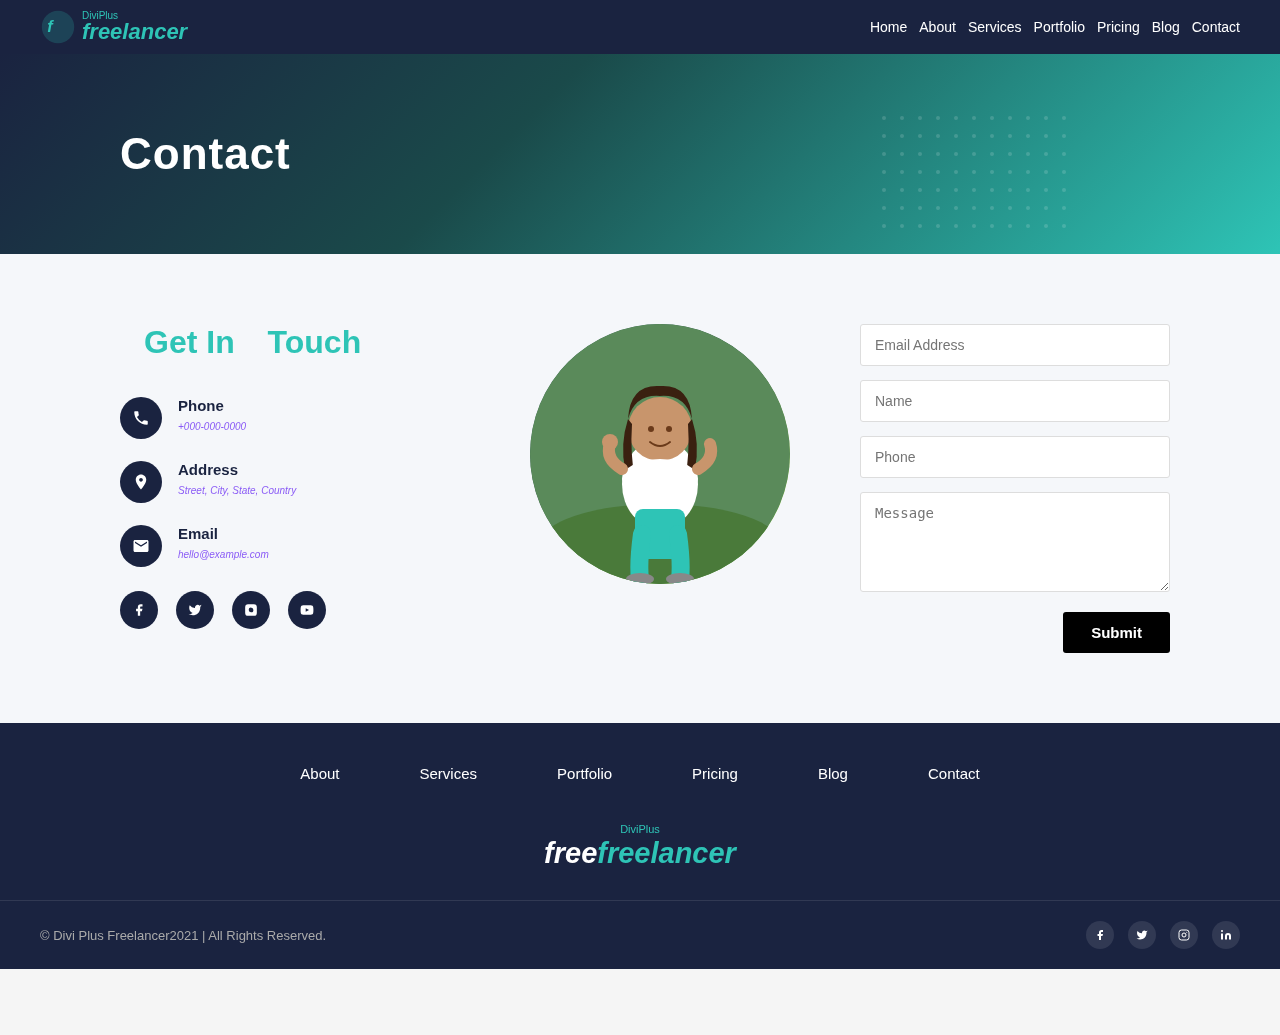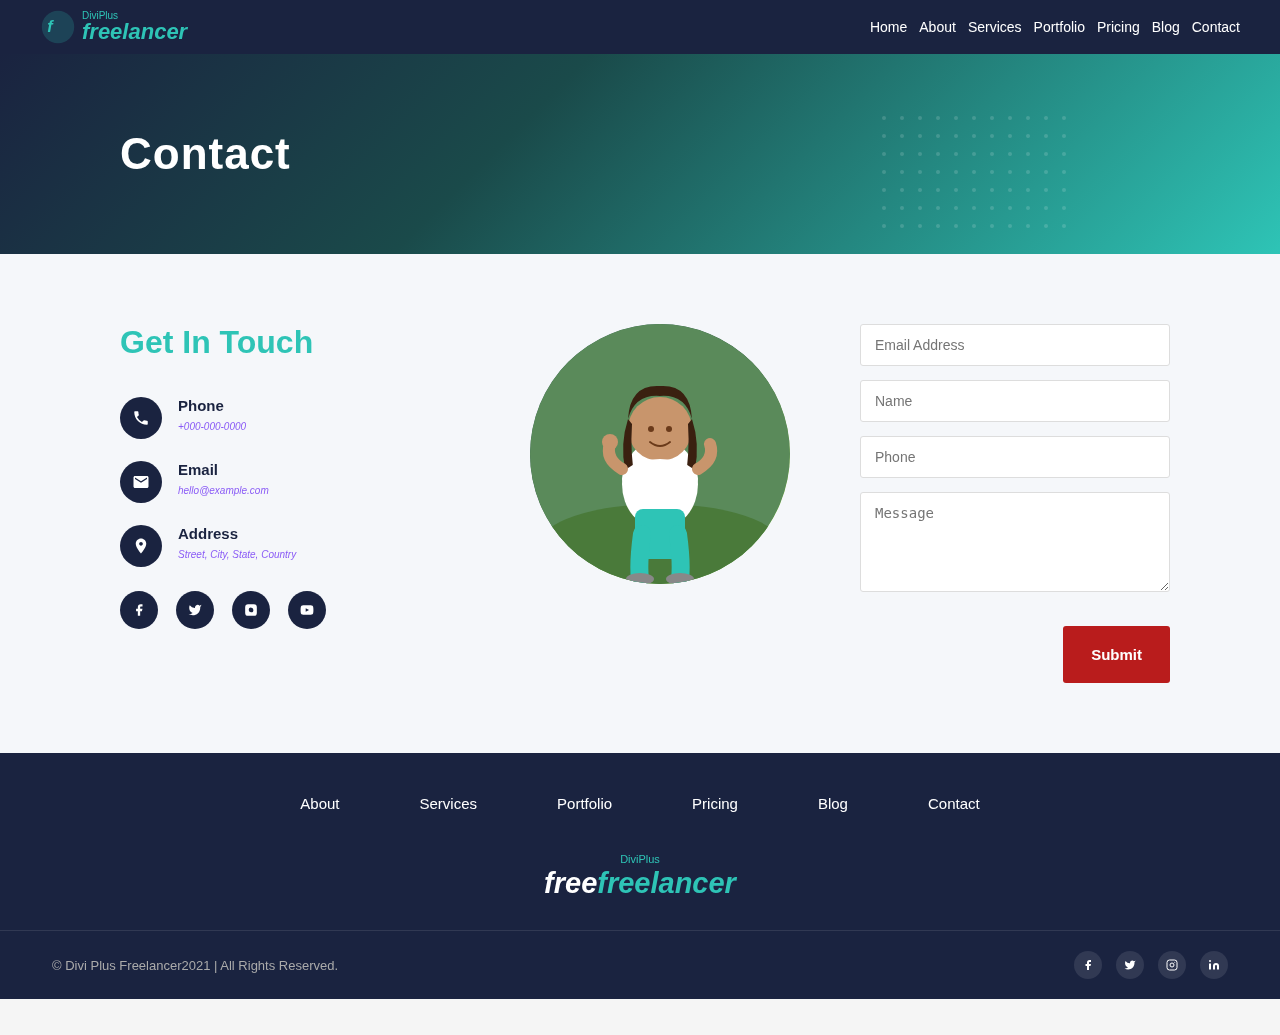--- a/index.html
+++ b/index.html
@@ -81,21 +81,21 @@
     }
     .contact-left {
       flex: 0 0 340px;
     }
     .contact-heading {
       font-size: 32px;
       font-weight: 800;
       color: #1a2340;
       margin-bottom: 36px;
     }
-    .contact-heading span { color: #2ec4b6; }
+    .contact-heading span { color: #2ec4b6; margin-left: 24px; }
     .contact-info-item {
       display: flex;
       align-items: flex-start;
       gap: 16px;
       margin-bottom: 22px;
     }
     .contact-icon-circle {
       width: 42px;
       height: 42px;
       border-radius: 50%;
@@ -177,30 +177,30 @@
       font-size: 14px;
       color: #666;
       background: #fff;
       outline: none;
     }
     .form-textarea {
       height: 100px;
       resize: vertical;
     }
     .submit-btn {
-      background: #b91c1c;
+      background: #000000;
       color: #fff;
       border: none;
-      padding: 20px 28px;
+      padding: 12px 28px;
       font-size: 15px;
       font-weight: 600;
       border-radius: 3px;
       cursor: pointer;
       float: right;
-      margin-top: 16px;
+      margin-top: 2px;
     }
 
     
     footer {
       background: #1a2340;
       padding: 0;
     }
     .footer-nav {
       display: flex;
       justify-content: center;
@@ -228,21 +228,21 @@
       color: #2ec4b6;
       font-size: 11px;
       display: block;
       margin-bottom: 2px;
     }
     .footer-bottom {
       border-top: 1px solid rgba(255,255,255,0.1);
       display: flex;
       align-items: center;
       justify-content: space-between;
-      padding: 20px 52px;
+      padding: 20px 40px;
     }
     .footer-copy {
       color: #aaa;
       font-size: 13px;
     }
     .footer-social {
       display: flex;
       gap: 14px;
     }
     .footer-social-icon {
@@ -320,38 +320,38 @@
         </div>
         <div class="contact-info-text">
           <strong>Phone</strong>
           <span>+000-000-0000</span>
         </div>
       </div>
 
       <div class="contact-info-item">
         <div class="contact-icon-circle">
           <svg width="18" height="18" viewBox="0 0 24 24" fill="white">
+              <path d="M12 2C8.13 2 5 5.13 5 9c0 5.25 7 13 7 13s7-7.75 7-13c0-3.87-3.13-7-7-7zm0 9.5c-1.38 0-2.5-1.12-2.5-2.5S10.62 6.5 12 6.5s2.5 1.12 2.5 2.5S13.38 11.5 12 11.5z"></path>
+            </svg>
+        </div>
+        <div class="contact-info-text">
+          <strong>Address</strong>
+          <span>Street, City, State, Country</span>
+        </div>
+      </div>
+
+      <div class="contact-info-item">
+        <div class="contact-icon-circle">
+          <svg width="18" height="18" viewBox="0 0 24 24" fill="white">
               <path d="M20 4H4c-1.1 0-2 .9-2 2v12c0 1.1.9 2 2 2h16c1.1 0 2-.9 2-2V6c0-1.1-.9-2-2-2zm0 4l-8 5-8-5V6l8 5 8-5v2z"></path>
             </svg>
         </div>
         <div class="contact-info-text">
           <strong>Email</strong>
           <span>hello@example.com</span>
-        </div>
-      </div>
-
-      <div class="contact-info-item">
-        <div class="contact-icon-circle">
-          <svg width="18" height="18" viewBox="0 0 24 24" fill="white">
-              <path d="M12 2C8.13 2 5 5.13 5 9c0 5.25 7 13 7 13s7-7.75 7-13c0-3.87-3.13-7-7-7zm0 9.5c-1.38 0-2.5-1.12-2.5-2.5S10.62 6.5 12 6.5s2.5 1.12 2.5 2.5S13.38 11.5 12 11.5z"></path>
-            </svg>
-        </div>
-        <div class="contact-info-text">
-          <strong>Address</strong>
-          <span>Street, City, State, Country</span>
         </div>
       </div>
 
       <div class="social-icons">
         <a class="social-icon" href="#" title="Facebook">
           <svg width="14" height="14" viewBox="0 0 24 24" fill="white">
               <path d="M18 2h-3a5 5 0 00-5 5v3H7v4h3v8h4v-8h3l1-4h-4V7a1 1 0 011-1h3z"></path>
             </svg>
         </a>
         <a class="social-icon" href="#" title="Twitter">

